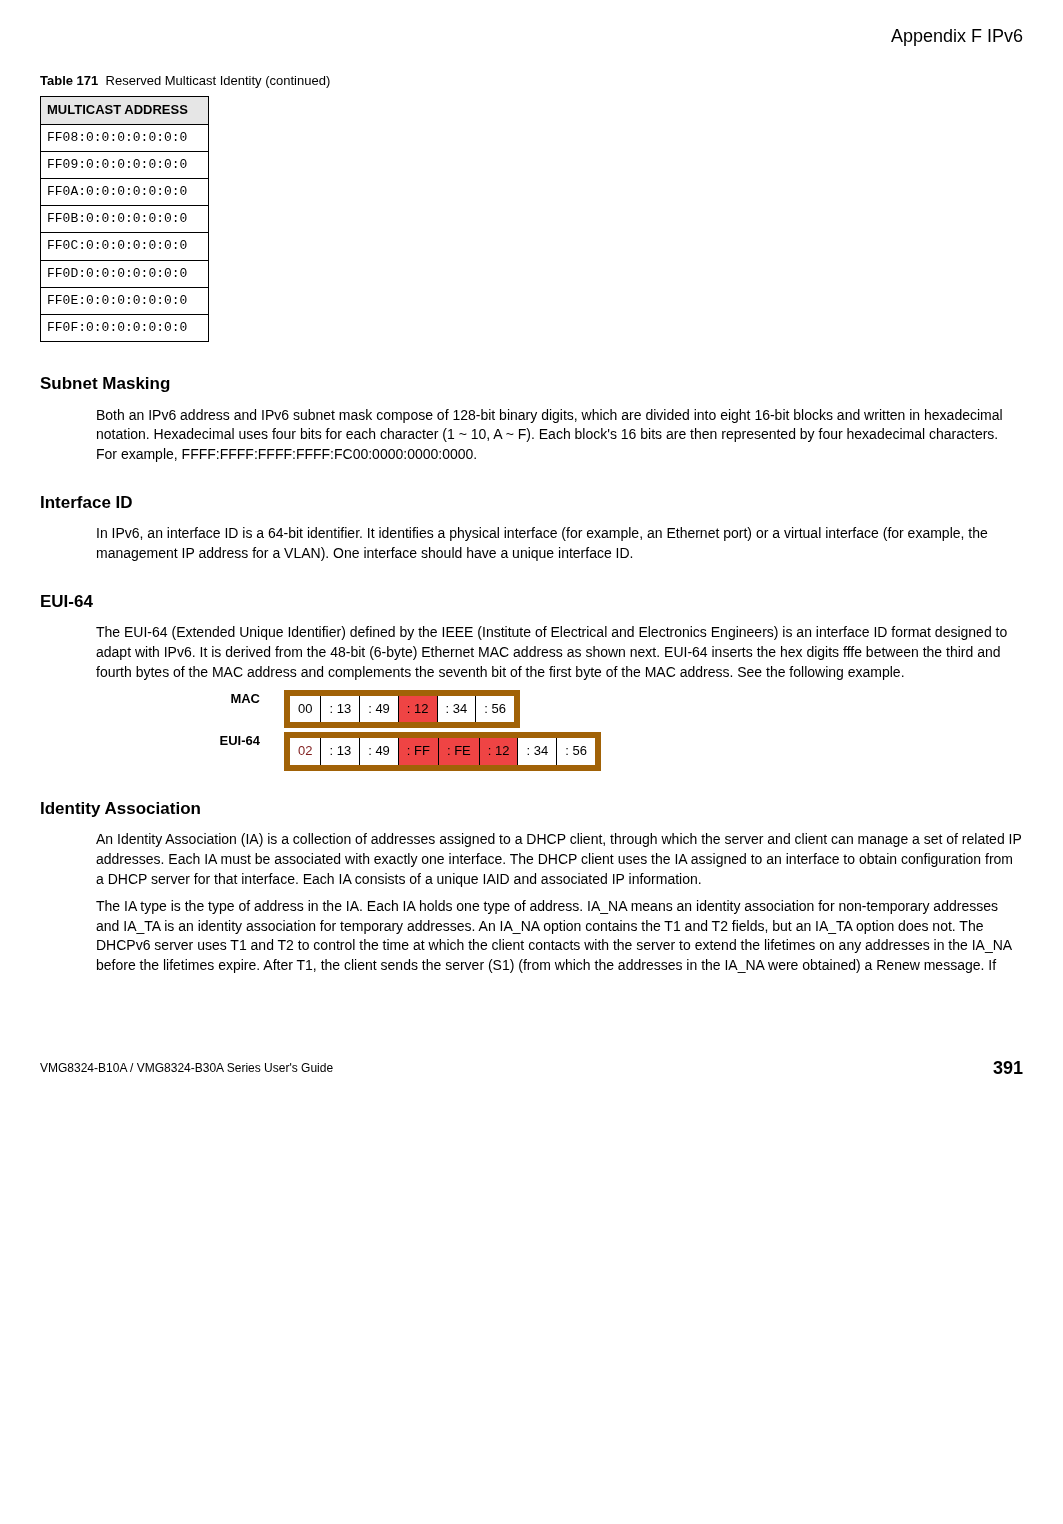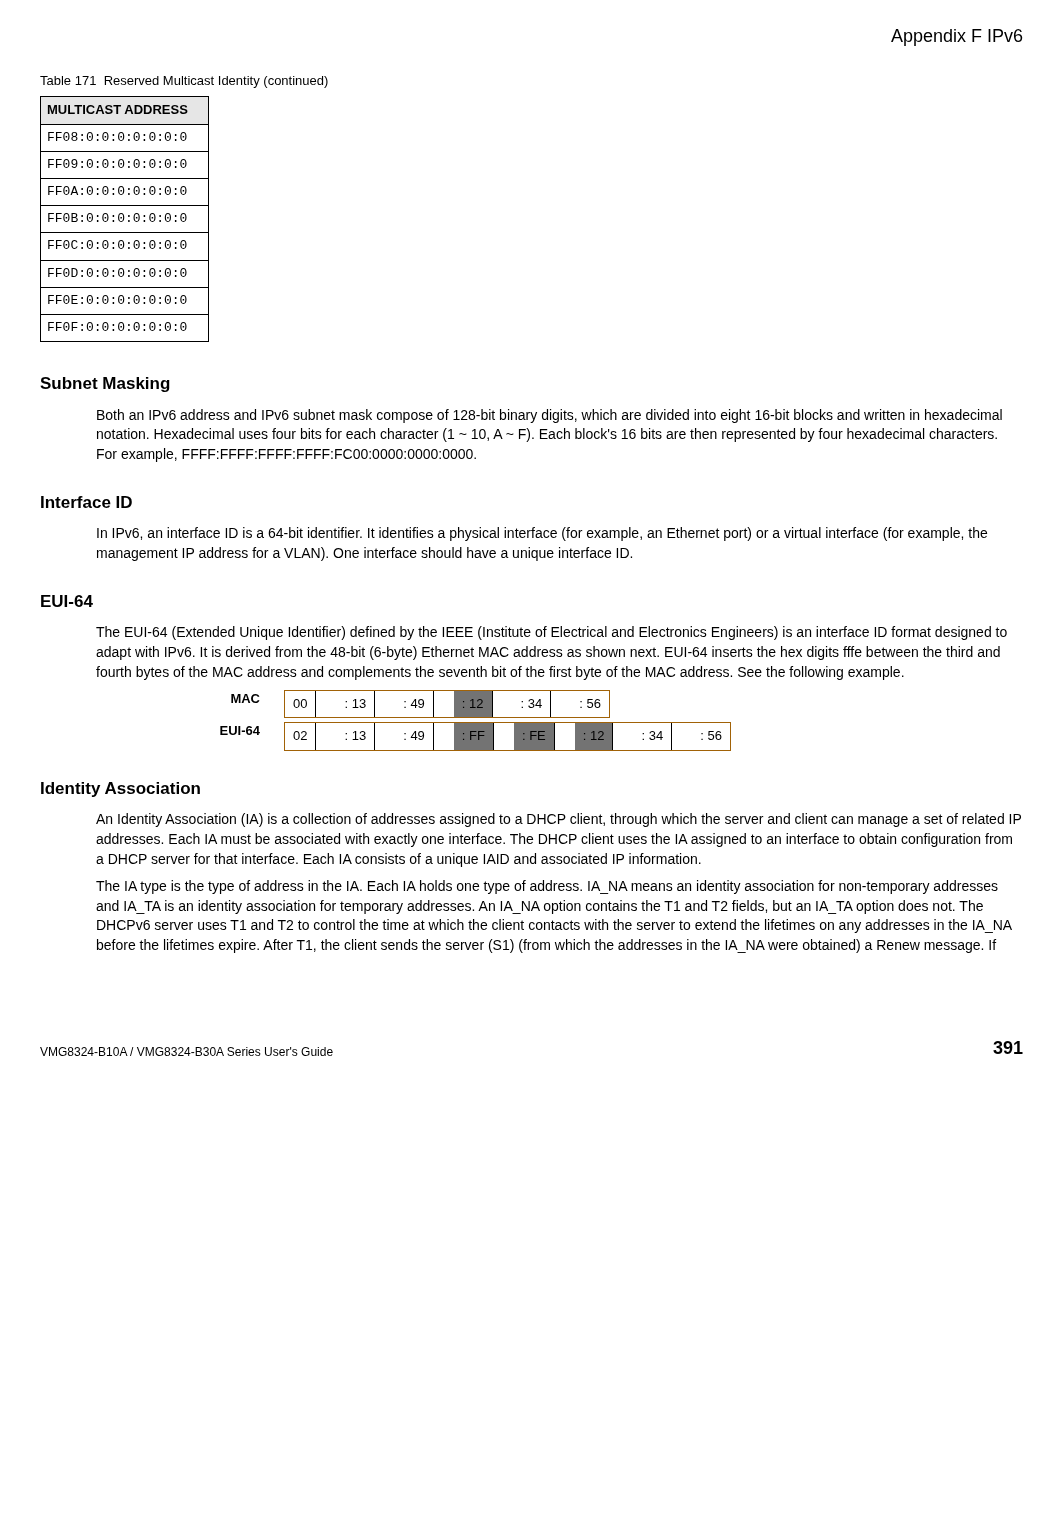--- a/index.html
+++ b/index.html
@@ -14,21 +14,21 @@
   }
   .header-line {
     text-align: right;
     font-size: 18px;
     margin-bottom: 23px;
   }
   .table-caption {
     font-size: 13px;
     margin-bottom: 6px;
   }
-  .table-caption b { font-weight: normal; }
+  .table-caption b { font-weight: bold; }
   table.mc {
     border-collapse: collapse;
     font-family: "Courier New", monospace;
     font-size: 13px;
     margin-bottom: 30px;
     border-radius: 17px;
   }
   table.mc th {
     background: #e6e6e6;
     font-family: Arial, Helvetica, sans-serif;
@@ -59,37 +59,36 @@
   }
   .eui-label {
     width: 100px;
     text-align: right;
     font-weight: bold;
     font-size: 13px;
     padding-right: 24px;
   }
   .eui-cells {
     display: flex;
-    border: 1px solid #a16207;
-    gap: 20px;
+    border: 6px solid #a16207;
   }
   .eui-cells span {
     display: inline-block;
     padding: 4px 8px;
     border-right: 1px solid #000;
     font-size: 13px;
     text-align: center;
   }
   .eui-cells span:last-child { border-right: none; }
-  .eui-cells .hl { background: #737373; }
-  .eui-cells .blue { color: #000000; }
+  .eui-cells .hl { background: #ef4444; }
+  .eui-cells .blue { color: #7f1d1d; }
   .footer {
     display: flex;
     justify-content: space-between;
-    align-items: flex-end;
+    align-items: center;
     margin-top: 80px;
     font-size: 12px;
   }
   .footer .pgnum { font-weight: bold; font-size: 18px; }
 </style>
 </head>
 <body>
 
 <div class="header-line">Appendix F IPv6</div>
 

